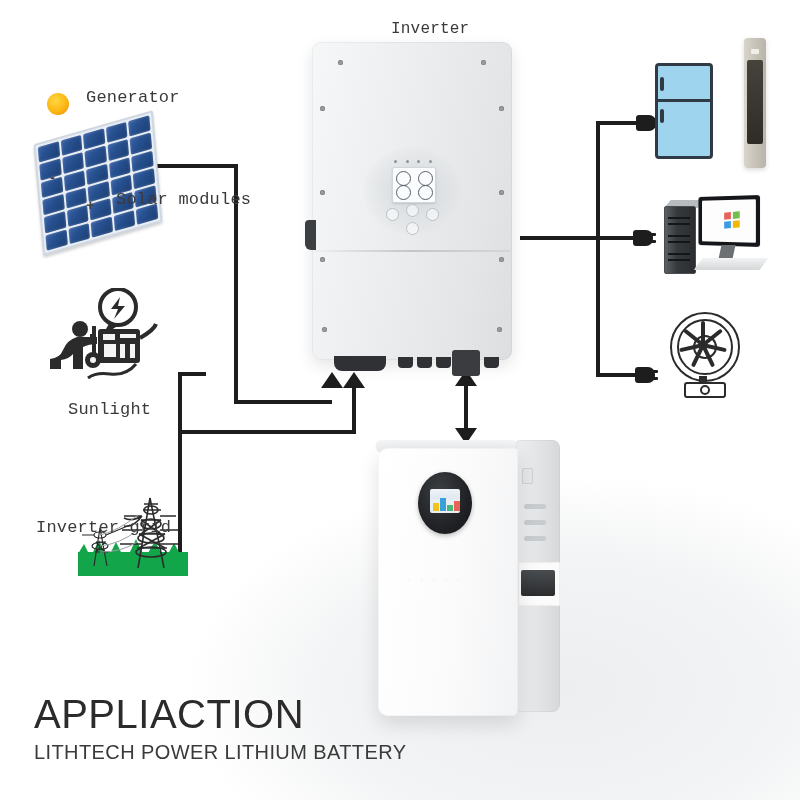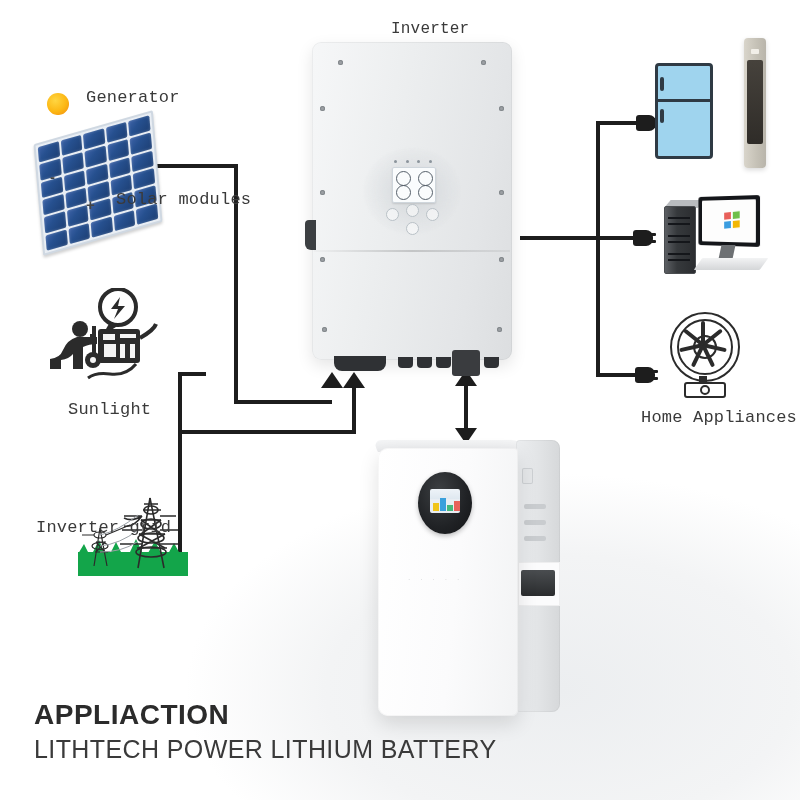--- a/index.html
+++ b/index.html
@@ -126,22 +126,22 @@
   .fan-ring{position:absolute;left:4px;top:0;width:66px;height:66px;border-radius:50%;border:2.5px solid #2b2b2b;}
   .fan-ring2{position:absolute;left:11px;top:7px;width:52px;height:52px;border-radius:50%;border:2px solid #2b2b2b;}
   .fan-hub{position:absolute;left:27px;top:23px;width:20px;height:20px;border-radius:50%;border:2.5px solid #2b2b2b;}
   .blade{position:absolute;left:50%;top:50%;width:4px;height:24px;margin-left:-2px;margin-top:-24px;background:#2b2b2b;transform-origin:50% 100%;border-radius:2px;}
   .fan-neck{position:absolute;left:33px;top:64px;width:8px;height:12px;background:#2b2b2b;}
   .fan-base{position:absolute;left:18px;top:70px;width:38px;height:12px;border:2.5px solid #2b2b2b;border-radius:3px;background:#fff;}
   .fan-knob{position:absolute;left:34px;top:73px;width:6px;height:6px;border-radius:50%;border:2px solid #2b2b2b;}
 
   
   #footer{position:absolute;left:34px;bottom:36px;}
-  #app-title{font-size:28px;font-weight:bold;letter-spacing:.5px;color:#2b2b2b;line-height:1.05;}
-  #app-sub{font-size:25px;color:#3a3a3a;letter-spacing:.4px;margin-top:6px;}
+  #app-title{font-size:40px;font-weight:normal;letter-spacing:.5px;color:#2b2b2b;line-height:1.05;}
+  #app-sub{font-size:20px;color:#3a3a3a;letter-spacing:.4px;margin-top:6px;}
 </style>
 </head>
 <body>
 
 <div id="stage">
 
   <div class="wire wh" style="left:148px;top:164px;width:90px;"></div>
   <div class="wire wv" style="left:234px;top:164px;height:240px;"></div>
   <div class="wire wh" style="left:234px;top:400px;width:98px;"></div>
   <div class="arrow-dn" style="left:321px;top:372px;transform:rotate(180deg);"></div>
@@ -382,20 +382,19 @@
         <div class="blade" style="transform: rotate(154.286deg); left: 50%; top: 50%;"></div>
         <div class="blade" style="transform: rotate(205.714deg); left: 50%; top: 50%;"></div>
         <div class="blade" style="transform: rotate(257.143deg); left: 50%; top: 50%;"></div>
         <div class="blade" style="transform: rotate(308.571deg); left: 50%; top: 50%;"></div>
       </div>
     <div class="fan-hub"></div>
     <div class="fan-neck"></div>
     <div class="fan-base"></div>
     <div class="fan-knob"></div>
   </div>
-  <div class="lbl" style="left:641px;top:408px;font-size:17px;">Home Appliances</div>
 
   <div id="footer">
     <div id="app-title">APPLIACTION</div>
     <div id="app-sub">LITHTECH POWER LITHIUM BATTERY</div>
   </div>
 
 </div>
 
 </body></html>

